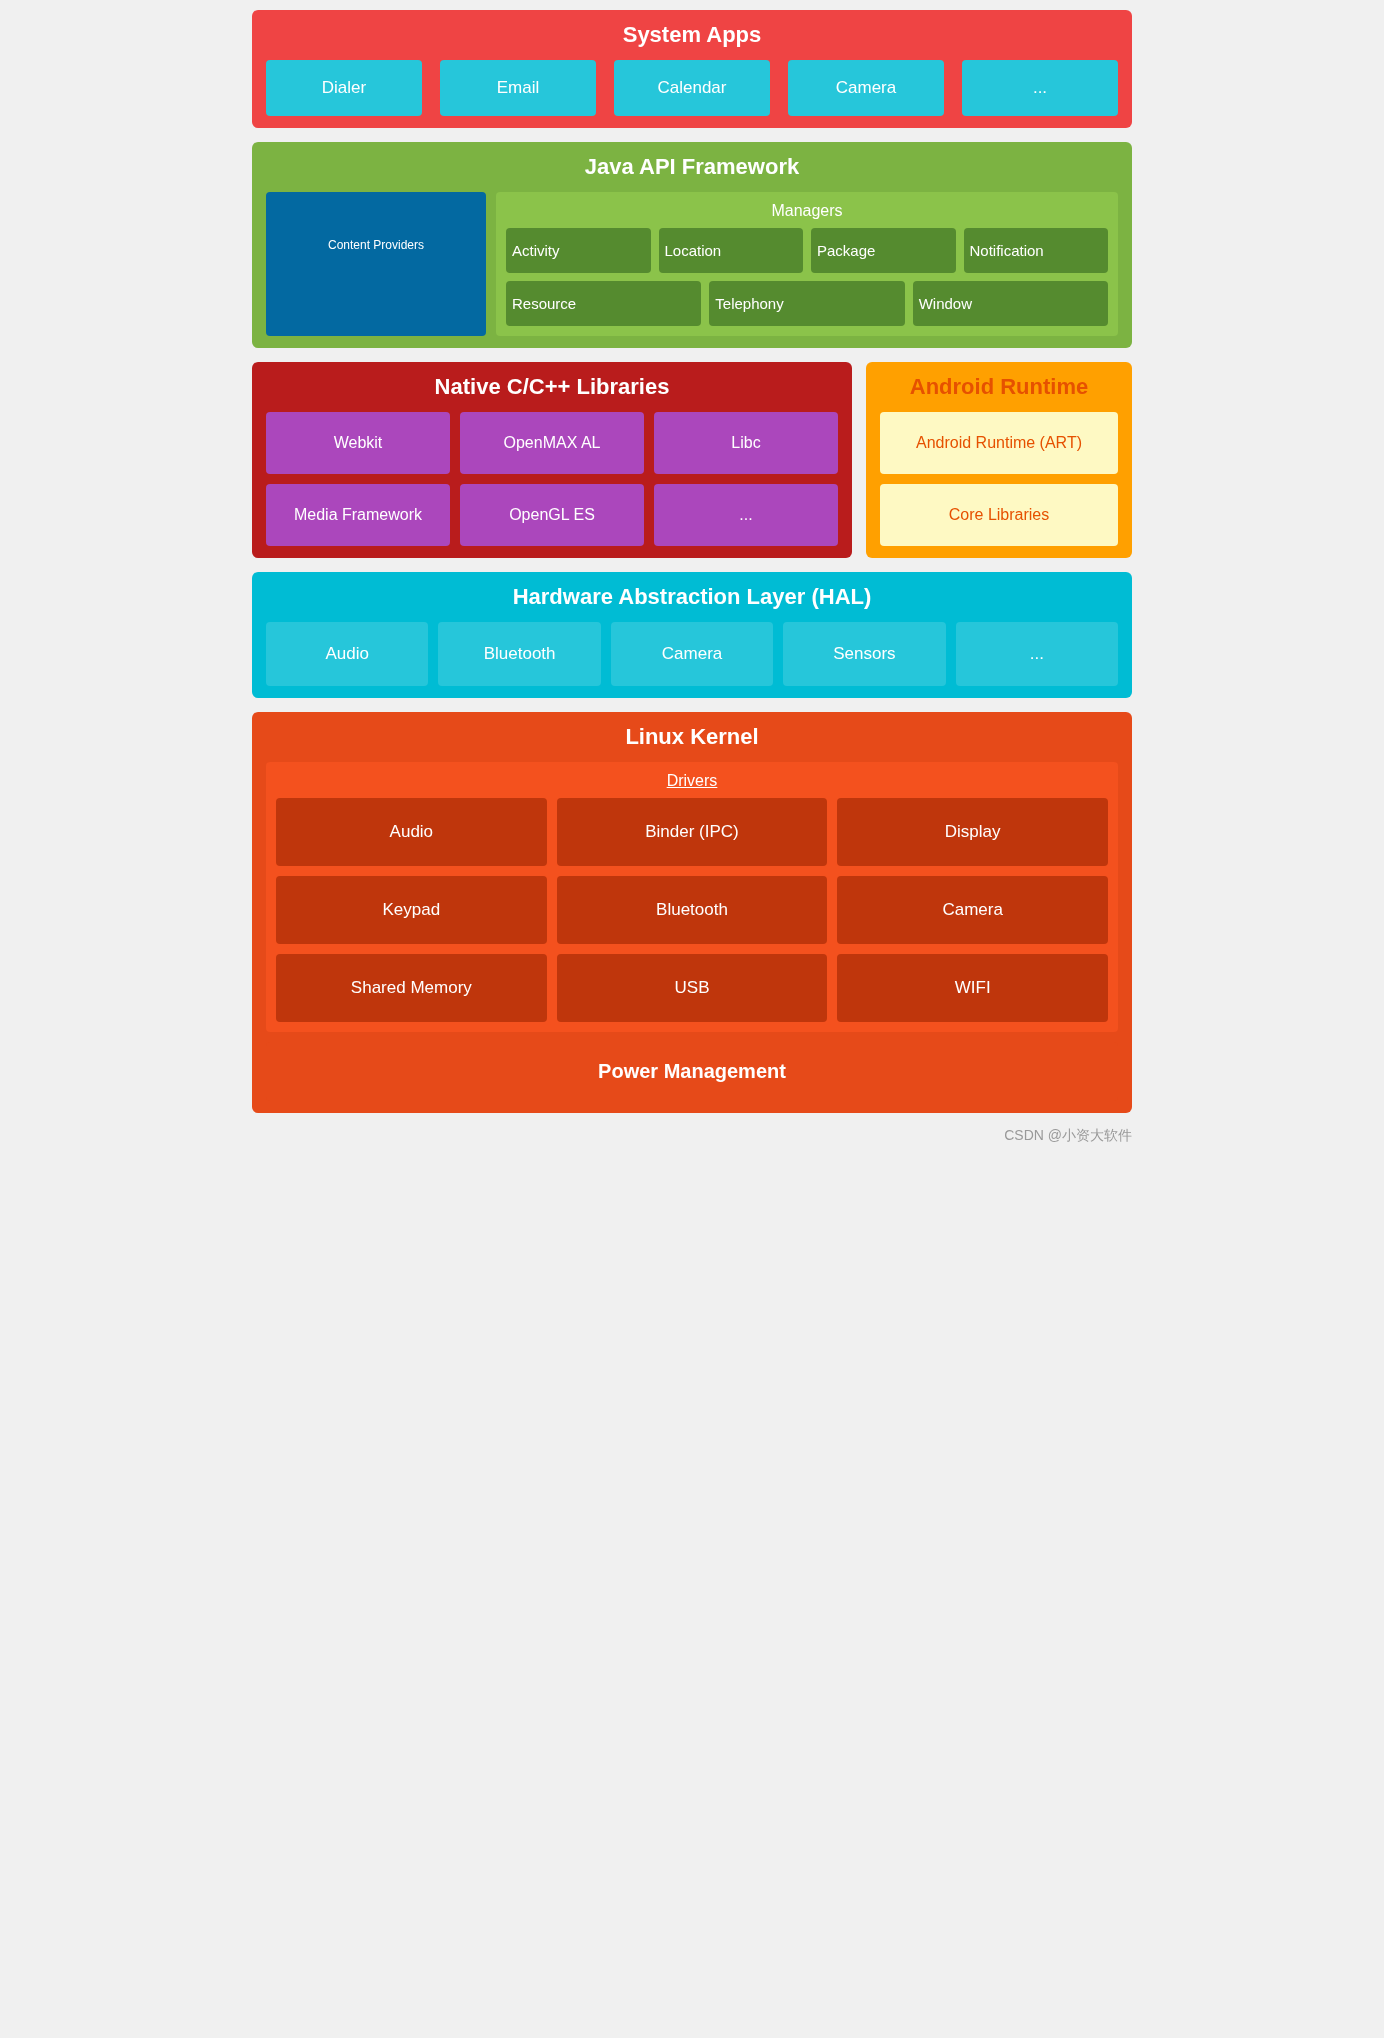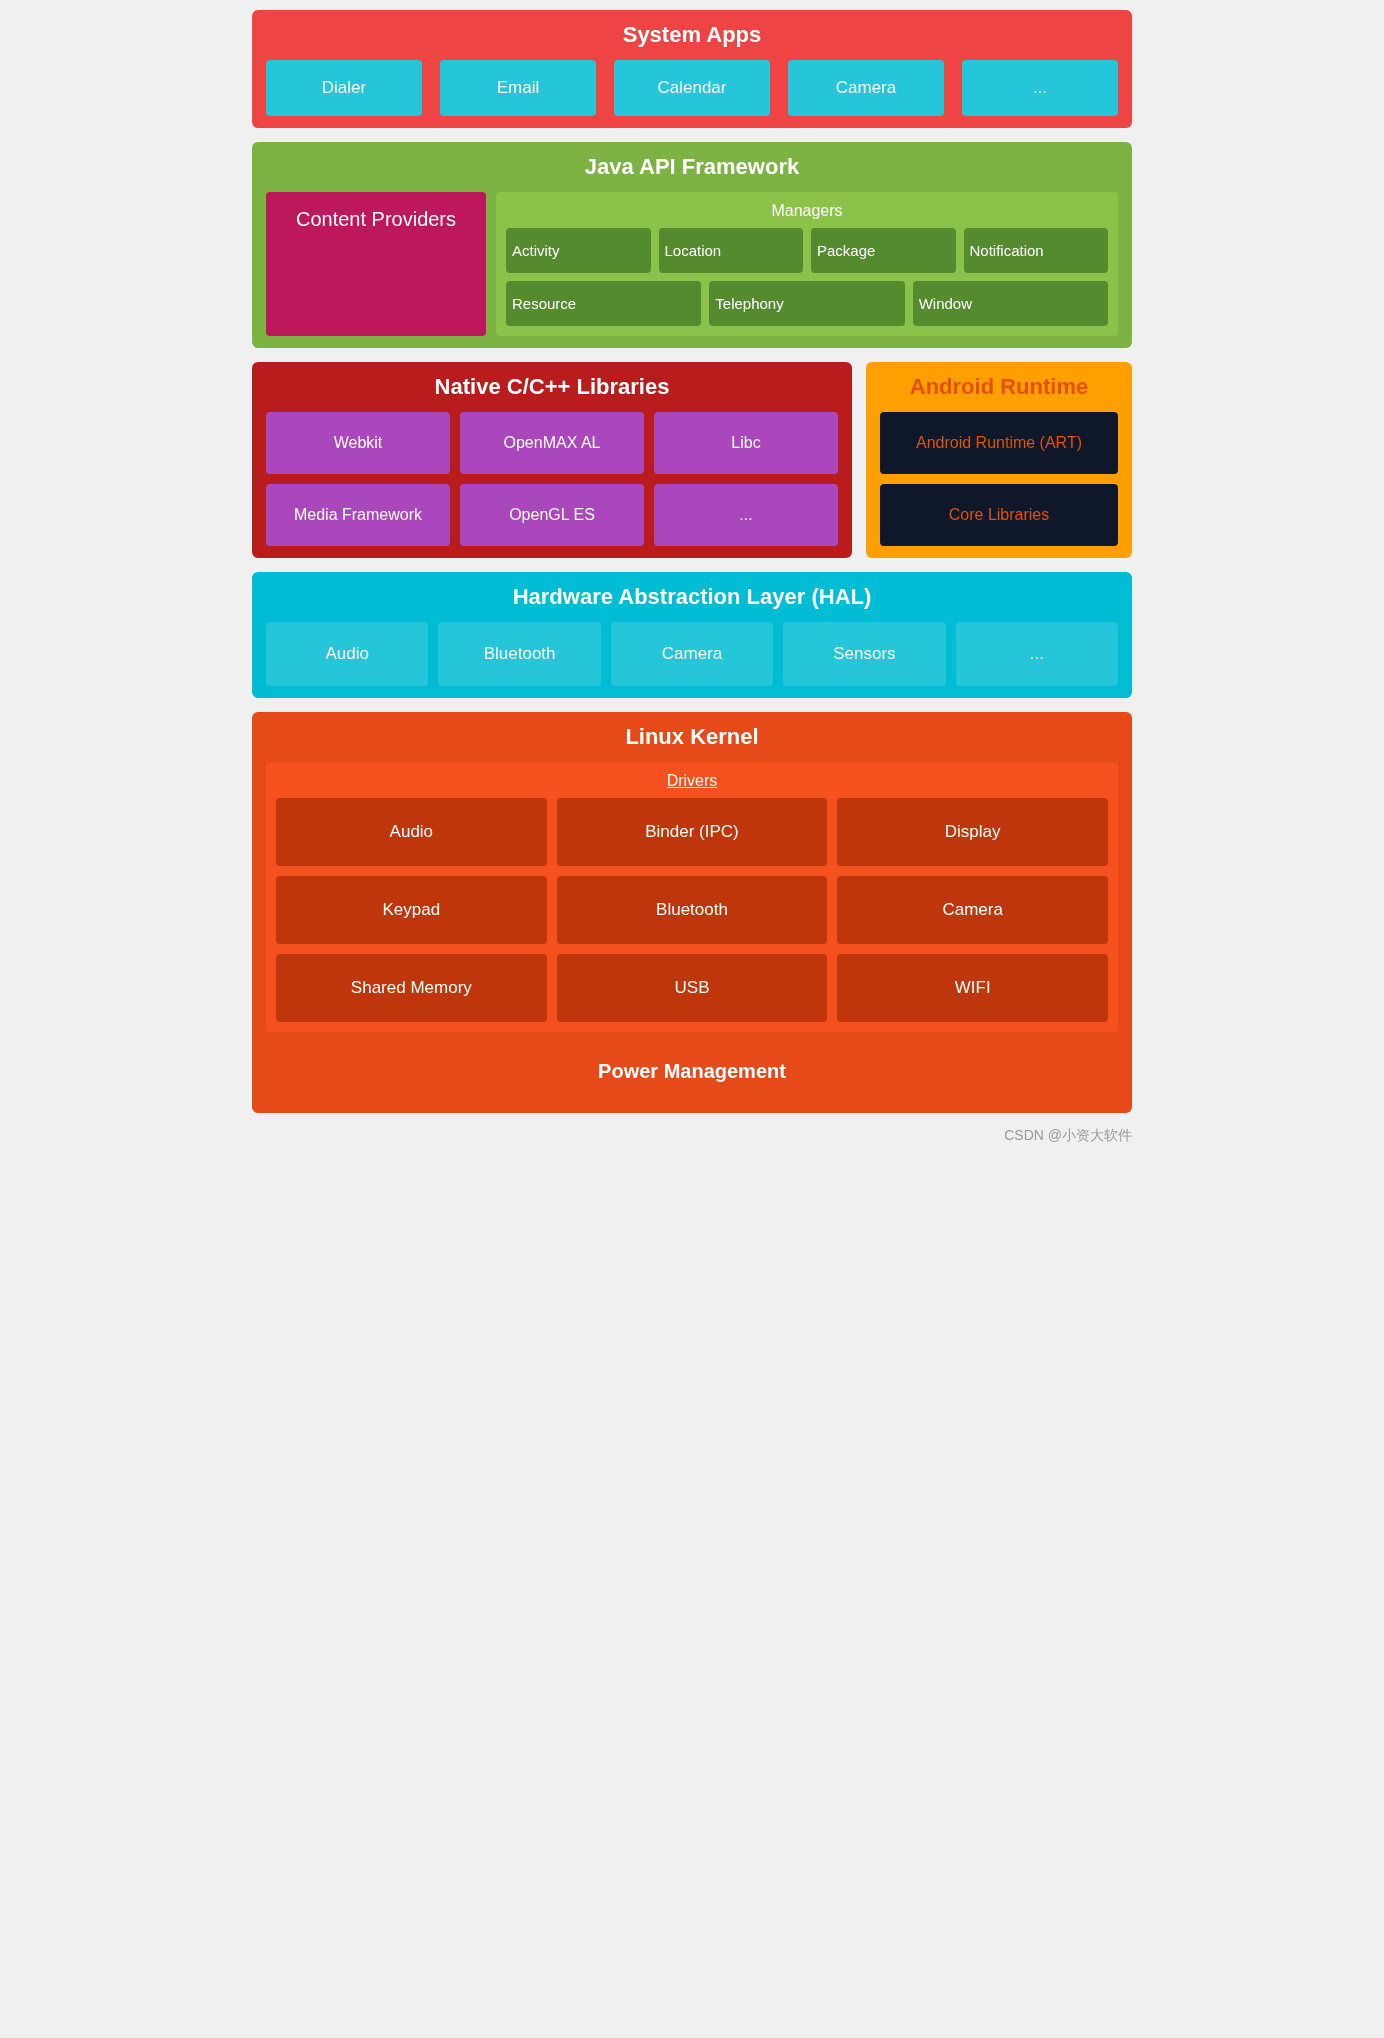--- a/index.html
+++ b/index.html
@@ -37,26 +37,26 @@
     
     .java-api { background: #7CB342; }
     .java-api .inner-row { display: flex; gap: 10px; }
     .java-api .content-providers-col {
       display: flex;
       flex-direction: column;
       gap: 10px;
       flex: 0 0 220px;
     }
     .java-api .cp-card, .java-api .vs-card {
-      background: #be185d;
-      border-radius: 4px;
-      padding: 16px 8px;
-      text-align: center;
-      color: white;
-      font-size: 20px;
+      background: #0369a1;
+      border-radius: 4px;
+      padding: 46px 8px;
+      text-align: center;
+      color: white;
+      font-size: 12px;
       flex: 1;
     }
     .java-api .managers-col {
       flex: 1;
       background: #8BC34A;
       border-radius: 4px;
       padding: 10px;
     }
     .managers-title {
       text-align: center;
@@ -100,21 +100,21 @@
       padding: 22px 8px;
       text-align: center;
       color: white;
       font-size: 16px;
     }
     
     .android-runtime { background: #FFA000; flex: 1; border-radius: 6px; padding: 12px 14px; }
     .android-runtime .layer-title { color: #E65100; }
     .art-grid { display: flex; flex-direction: column; gap: 10px; }
     .art-card {
-      background: #0f172a;
+      background: #fef9c3;
       border-radius: 4px;
       padding: 22px 8px;
       text-align: center;
       color: #E65100;
       font-size: 16px;
       font-weight: 500;
     }
     
     .hal { background: #00BCD4; }
     .hal .cards-row { display: flex; gap: 10px; }

